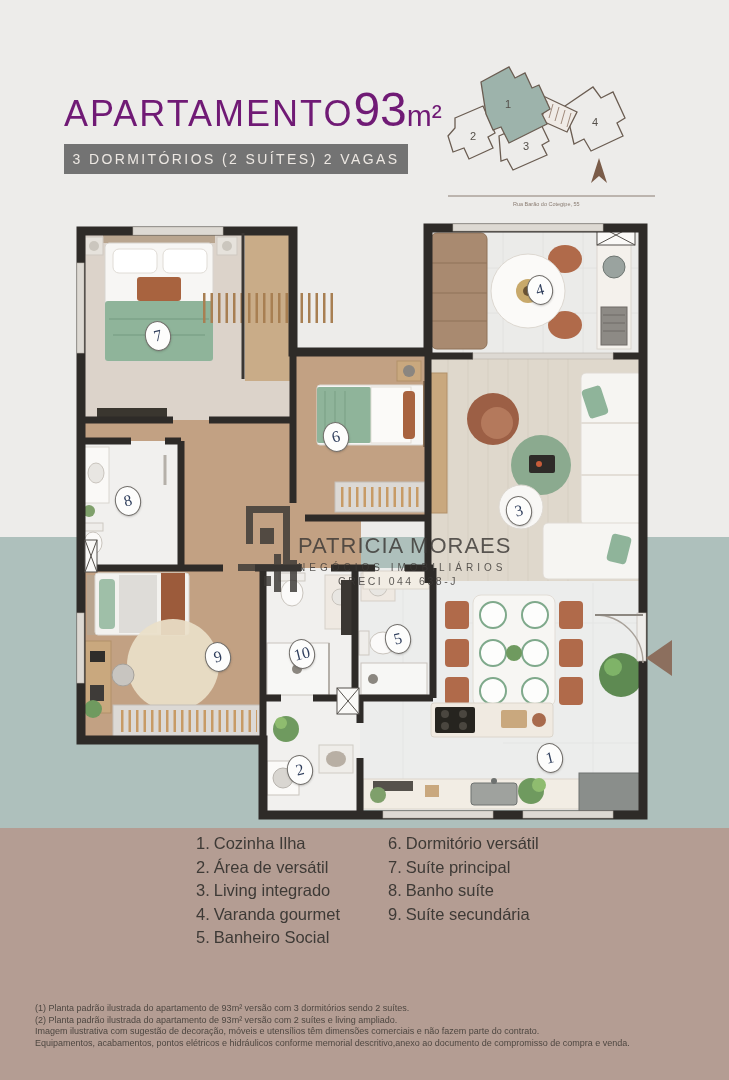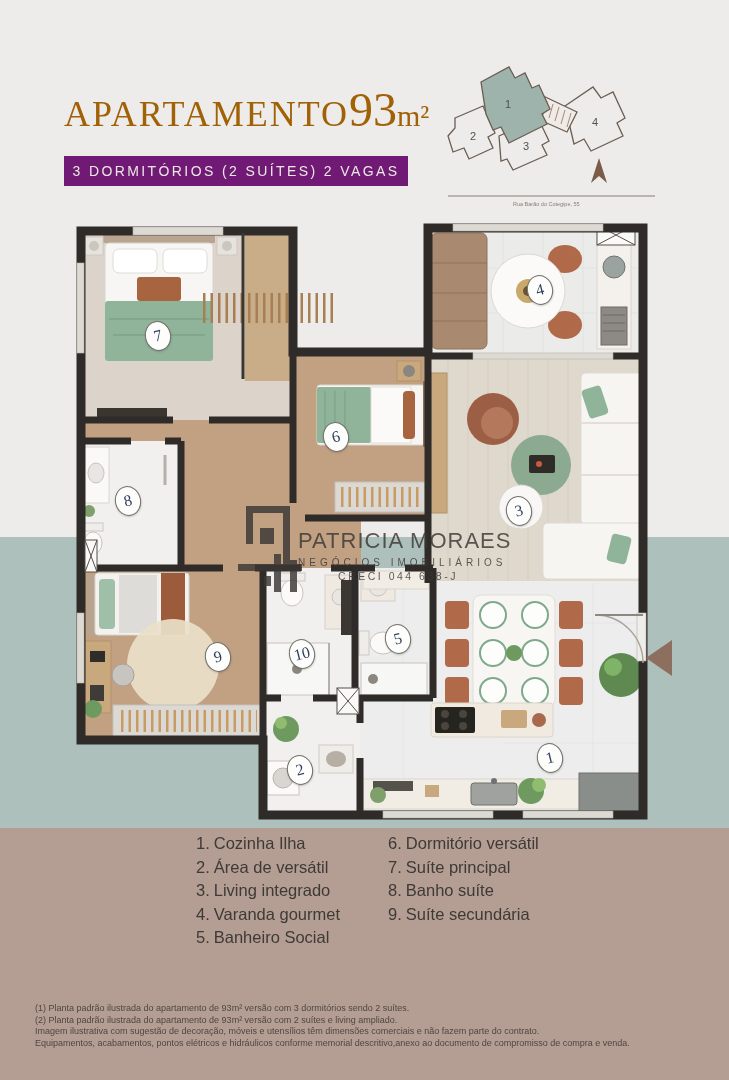--- a/index.html
+++ b/index.html
@@ -7,26 +7,26 @@
     width:729px;height:1080px;position:relative;overflow:hidden;
     background:#EDECEA;font-family:"Liberation Sans",sans-serif;
     -webkit-font-smoothing:antialiased;
   }
   .band{position:absolute;left:0;width:729px;}
   .band-teal{top:537px;height:291px;background:#AEC0BC;}
   .band-mauve{top:828px;height:252px;background:#B49D93;}
 
   
   .header{position:absolute;left:64px;top:86px;width:360px;}
-  .title{font-family:Liberation Serif, serif;color:#a16207;letter-spacing:2px;line-height:1;white-space:nowrap;}
+  .title{font-family:Liberation Sans, sans-serif;color:#701a75;letter-spacing:2px;line-height:1;white-space:nowrap;}
   .title .t-main{font-size:36px;}
   .title .t-area{font-size:48px;letter-spacing:0;}
   .title .t-unit{font-size:30px;letter-spacing:0;}
   .badge{
-    margin-top:22px;width:344px;height:30px;background:#701a75;color:#EDE8E3;
+    margin-top:10px;width:344px;height:30px;background:#737373;color:#EDE8E3;
     font-size:14px;letter-spacing:2.4px;display:flex;align-items:center;justify-content:center;
     white-space:nowrap;
   }
 
   
   .siteplan{position:absolute;left:443px;top:56px;width:225px;height:160px;}
   .siteplan text{font-family:"Liberation Sans",sans-serif;}
 
   
   .plan{position:absolute;left:73px;top:223px;width:585px;height:610px;}
@@ -38,21 +38,21 @@
     transform:rotate(-14deg);box-shadow:0 1px 2px rgba(60,55,50,.25);
   }
   .entrance-arrow{
     position:absolute;left:646px;top:640px;width:0;height:0;
     border-top:18px solid transparent;border-bottom:18px solid transparent;
     border-right:26px solid #8C6F5E;
   }
 
   
   .watermark{position:absolute;left:238px;top:480px;width:260px;opacity:.82;z-index:5;}
-  .wm-row{display:flex;align-items:flex-start;}
+  .wm-row{display:flex;align-items:center;}
   .wm-logo{width:72px;height:112px;flex:0 0 auto;margin-right:-12px;}
   .wm-text{margin-top:48px;width:200px;text-align:center;color:#3B3835;}
   .wm-name{font-size:22px;letter-spacing:1px;font-weight:500;white-space:nowrap;}
   .wm-sub{font-size:10px;letter-spacing:4px;margin-top:3px;white-space:nowrap;}
   .wm-creci{font-size:10.5px;letter-spacing:2.5px;margin-top:2px;white-space:nowrap;}
 
   
   .legend{position:absolute;left:196px;top:832px;display:flex;gap:48px;color:#3E3A36;z-index:6;}
   .legend ul{list-style:none;margin:0;padding:0;}
   .legend li{font-size:16.5px;line-height:23.5px;white-space:nowrap;}

